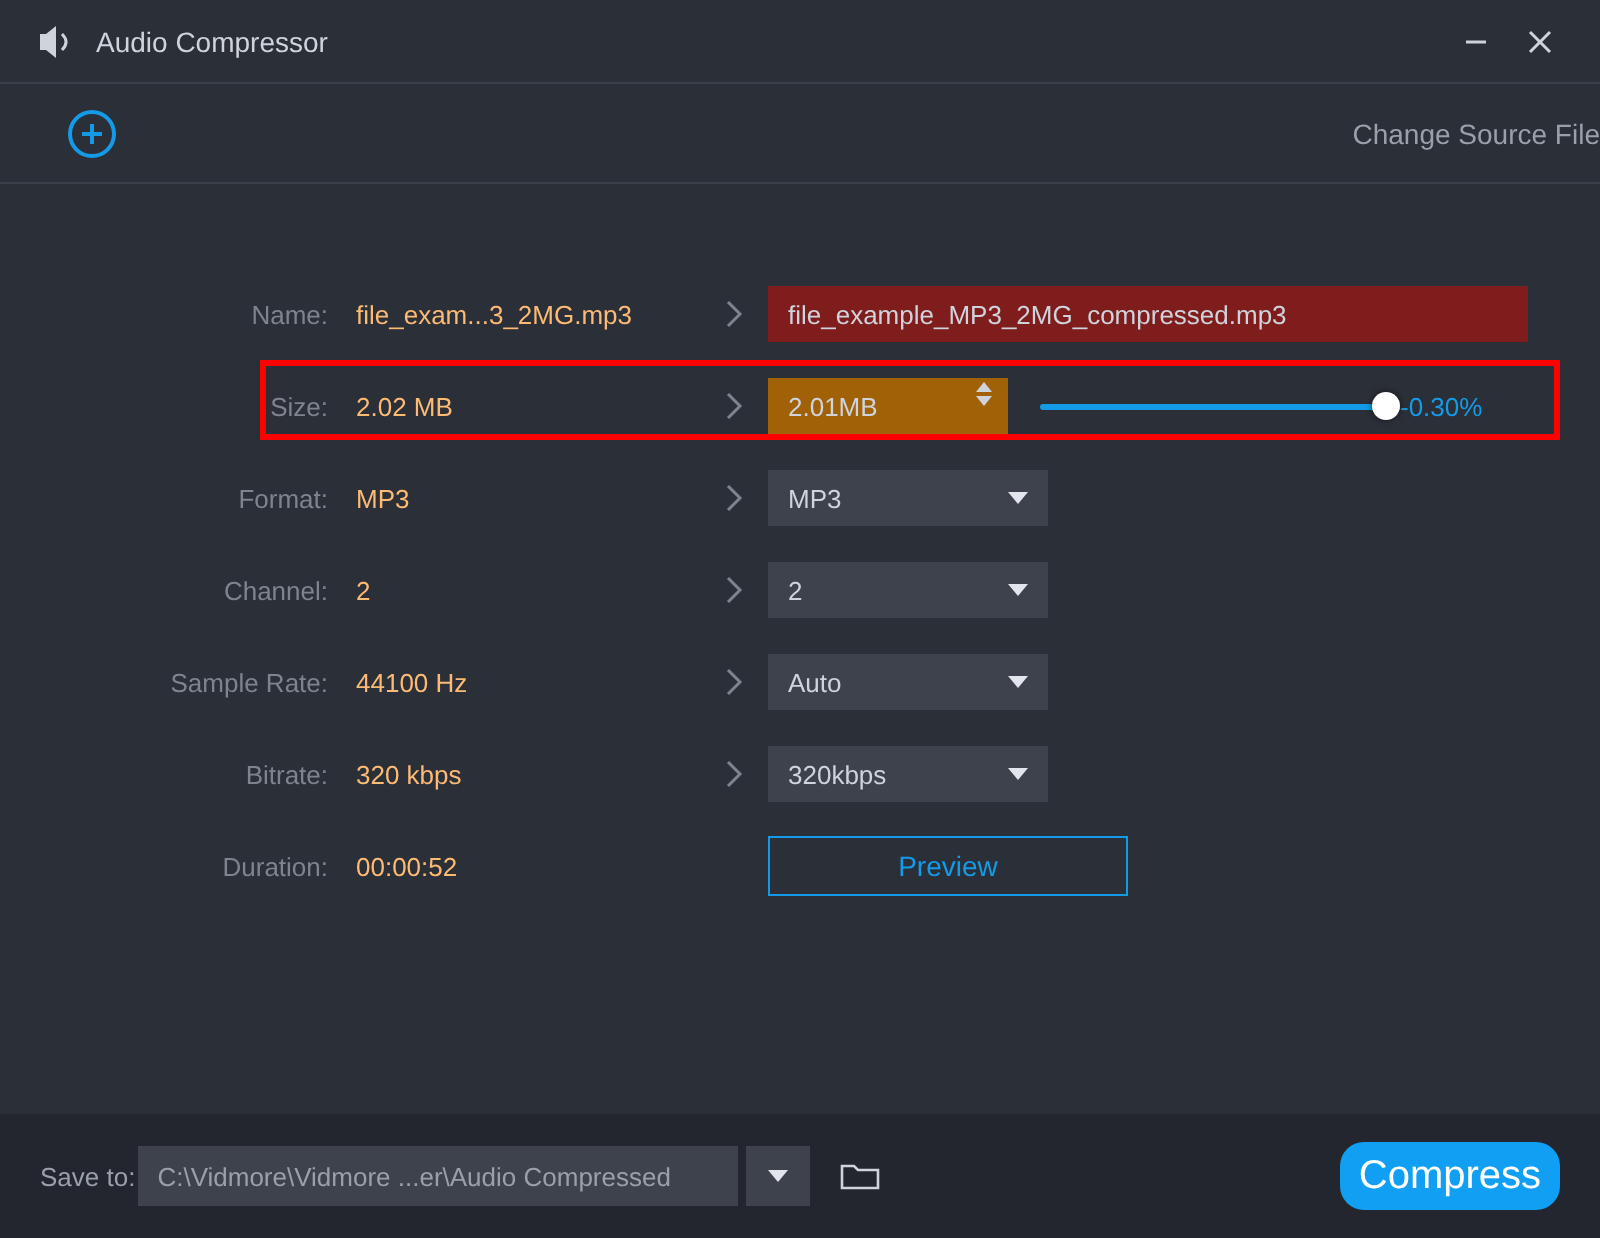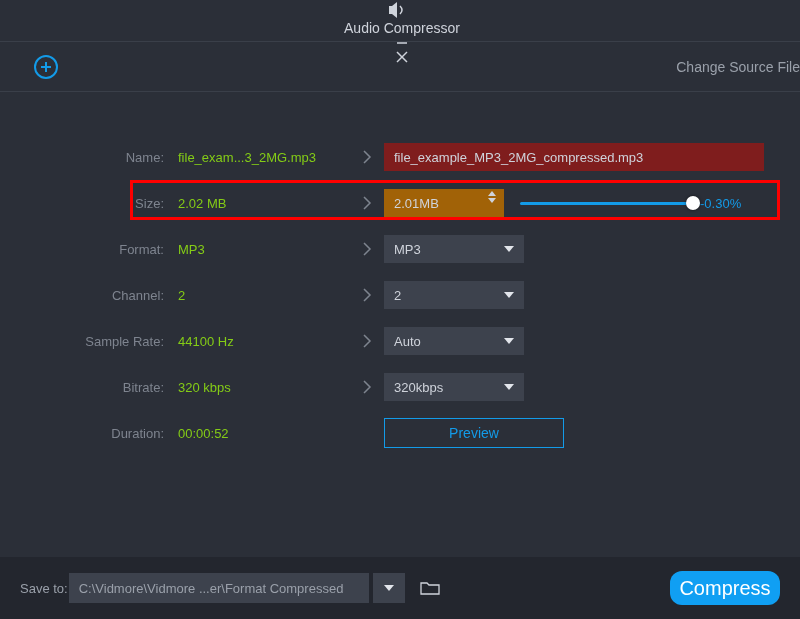--- a/index.html
+++ b/index.html
@@ -12,21 +12,20 @@
     position: relative;
   }
 
   
   .titlebar {
     height: 42px;
     display: flex;
     align-items: center;
     padding: 0 14px 0 18px;
     border-bottom: 1px solid #3a3f49;
-    flex-direction: column;
   }
   .titlebar .app-icon {
     width: 20px; height: 20px; margin-right: 10px;
     display: flex; align-items: center; justify-content: center;
   }
   .titlebar .title {
     color: #cfd3db;
     font-size: 14px;
     flex: 1;
   }
@@ -72,21 +71,21 @@
   }
   .lbl {
     width: 178px;
     text-align: right;
     color: #7e848f;
     font-size: 13px;
     padding-right: 14px;
   }
   .orig {
     width: 172px;
-    color: #84cc16;
+    color: #fdba74;
     font-size: 13px;
     display: flex; align-items: center;
   }
   .arrow {
     width: 34px;
     display: flex; align-items: center; justify-content: center;
   }
   .arrow svg { stroke: #7e848f; fill: none; }
   .targetcol {
     flex: 1;
@@ -397,21 +396,21 @@
       <div class="preview-btn">Preview</div>
     </div>
   </div>
 
 </div>
 
 <div class="size-highlight"></div>
 
 <div class="footer">
   <div class="save-lbl">Save to:</div>
-  <div class="save-path">C:\Vidmore\Vidmore ...er\Format Compressed</div>
+  <div class="save-path">C:\Vidmore\Vidmore ...er\Audio Compressed</div>
   <div class="dd-btn">
     <div class="dd-caret"></div>
   </div>
   <div class="folder-btn">
     <svg width="20" height="16" viewBox="0 0 20 16">
       <path d="M1 3 L1 14 L19 14 L19 5 L9 5 L7 3 Z" stroke-width="1.3"></path>
     </svg>
   </div>
   <div class="spacer"></div>
   <div class="compress-btn">Compress</div>

